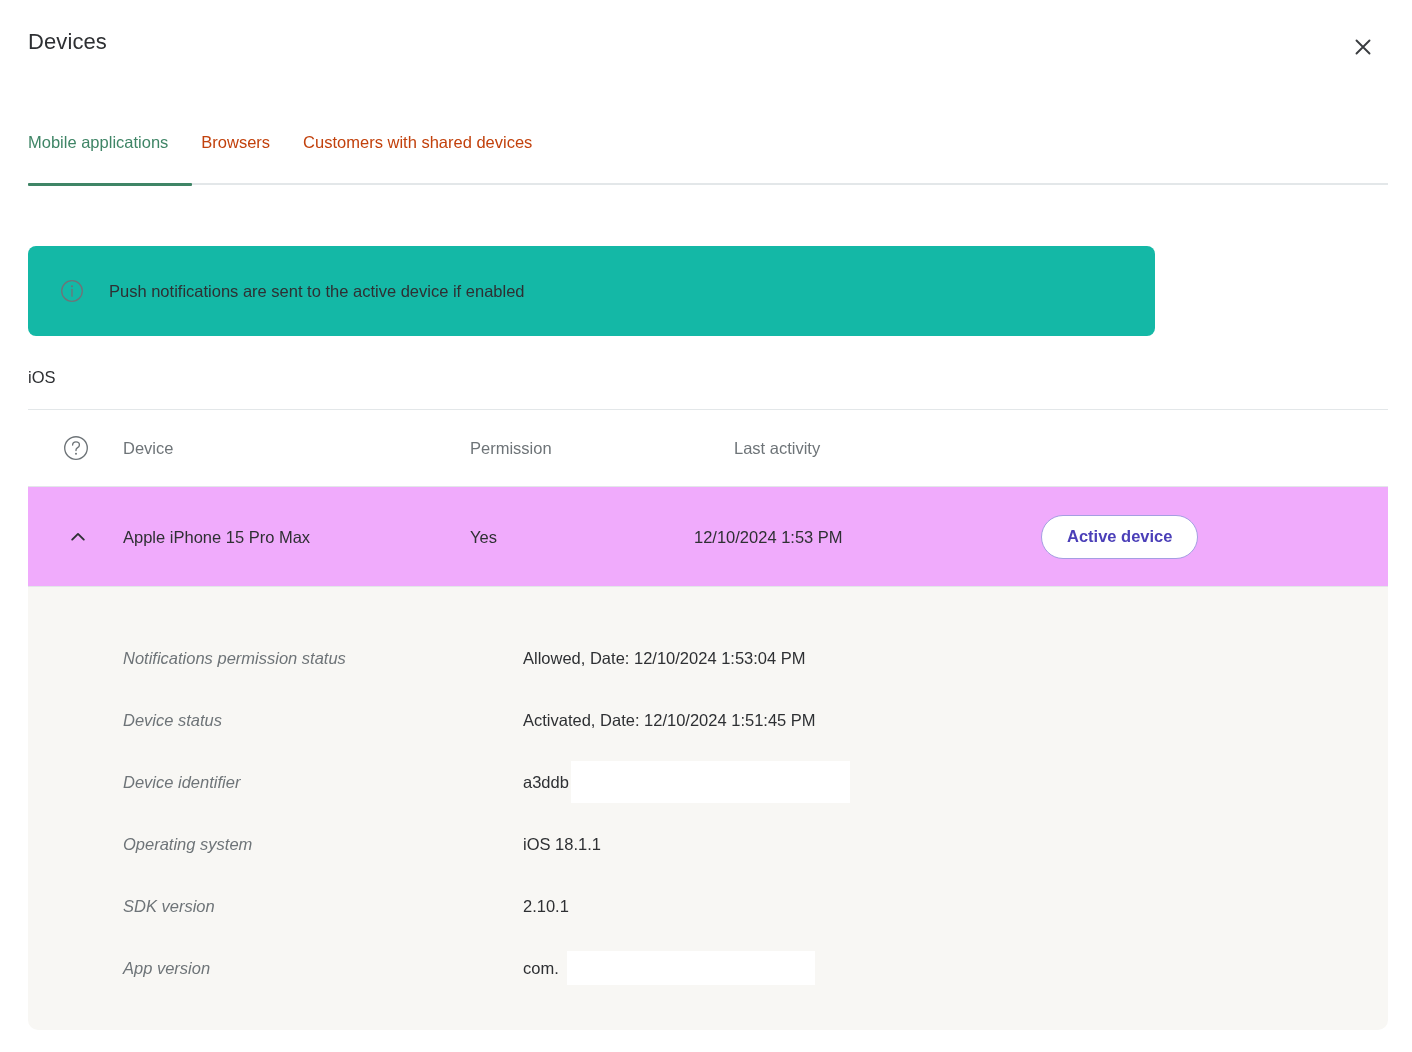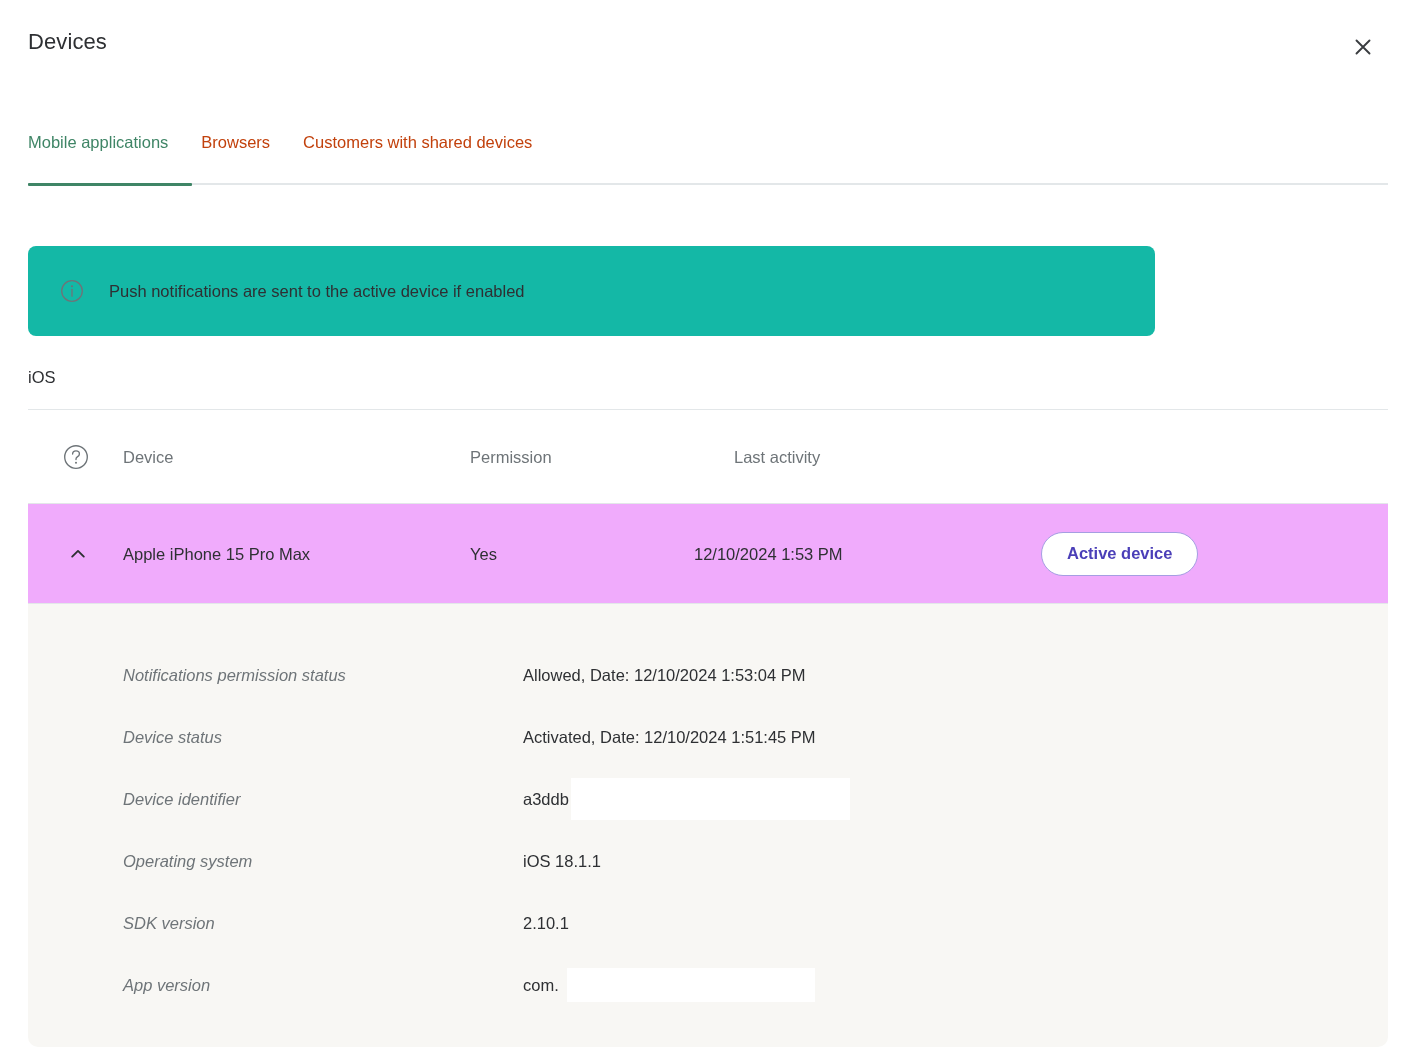--- a/index.html
+++ b/index.html
@@ -146,21 +146,21 @@
 
   
   .device-table {
     position: absolute;
     left: 28px;
     top: 409px;
     width: 1360px;
   }
   .table-head {
     position: relative;
-    height: 95px;
+    height: 78px;
     border-top: 1px solid #e3e7e9;
     border-bottom: 1px solid #e3e7e9;
     background: #ffffff;
   }
   .col-toggle {
     position: absolute;
     left: 34px;
     top: 50%;
     transform: translateY(-50%);
     width: 28px;

